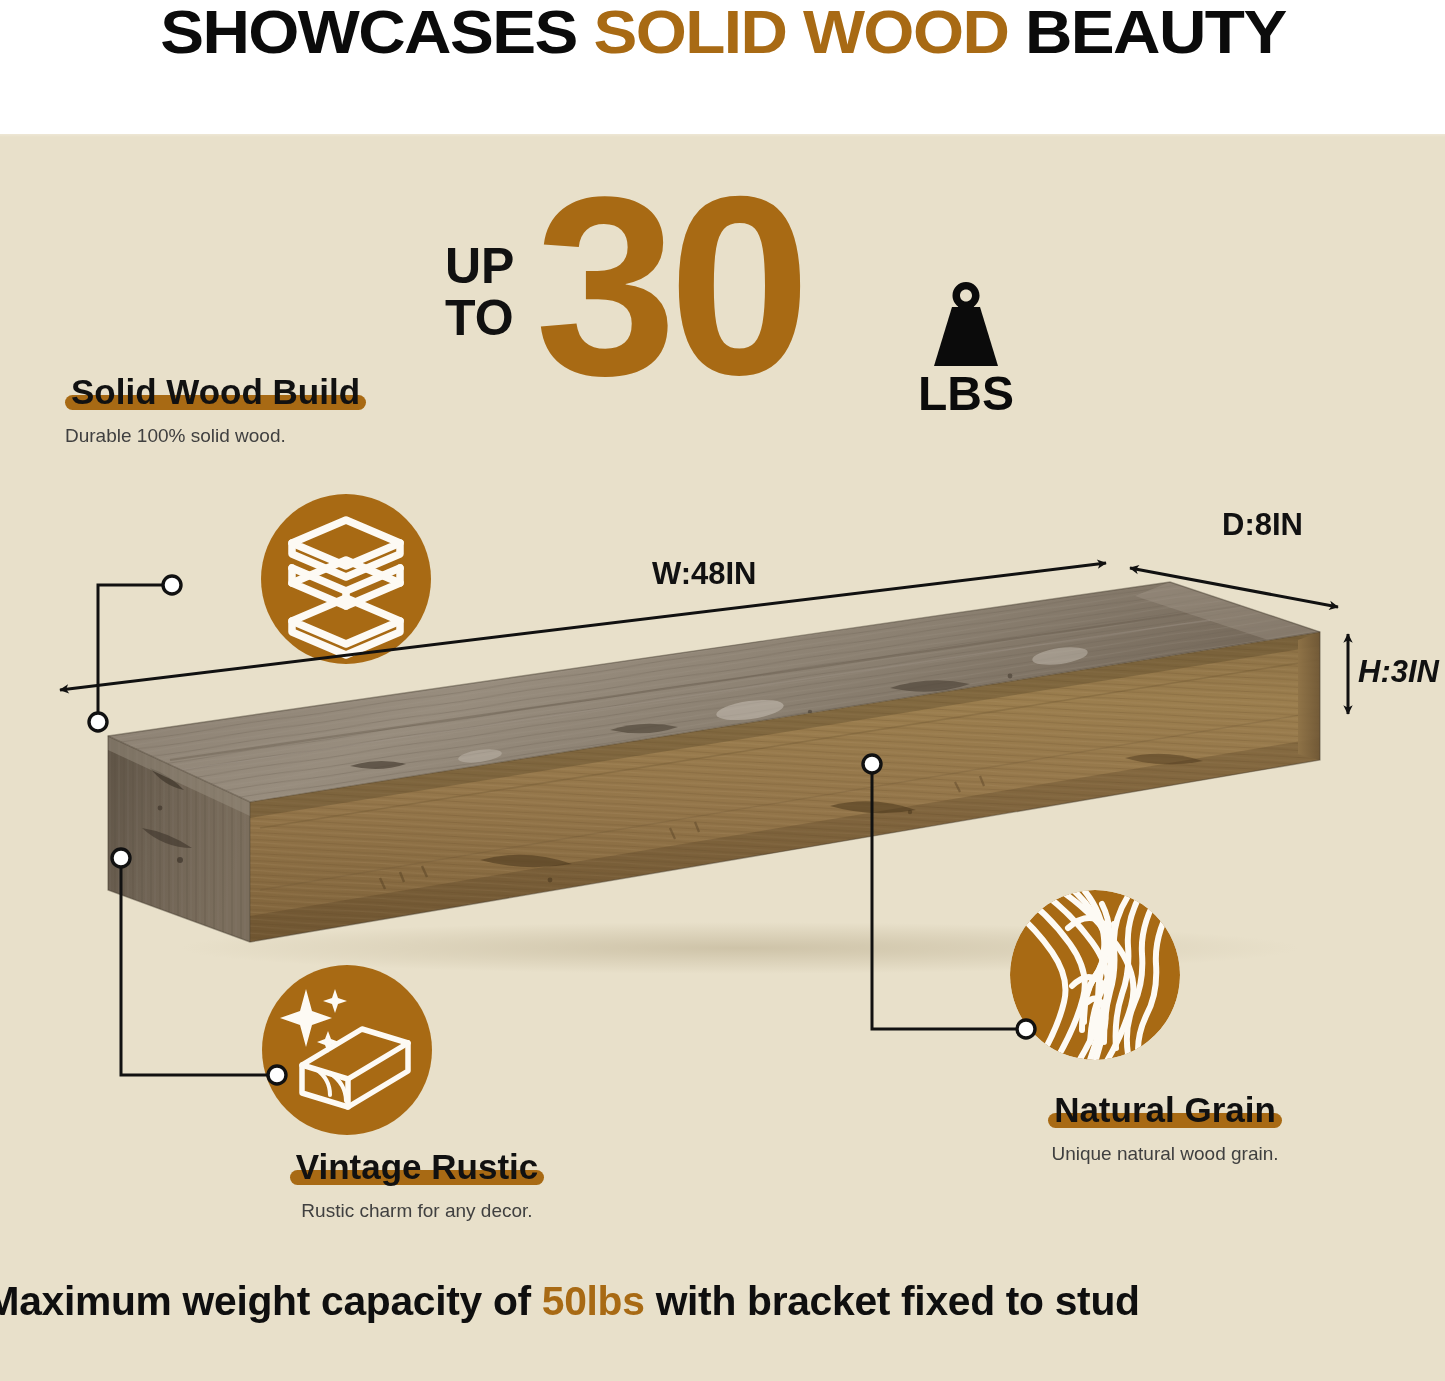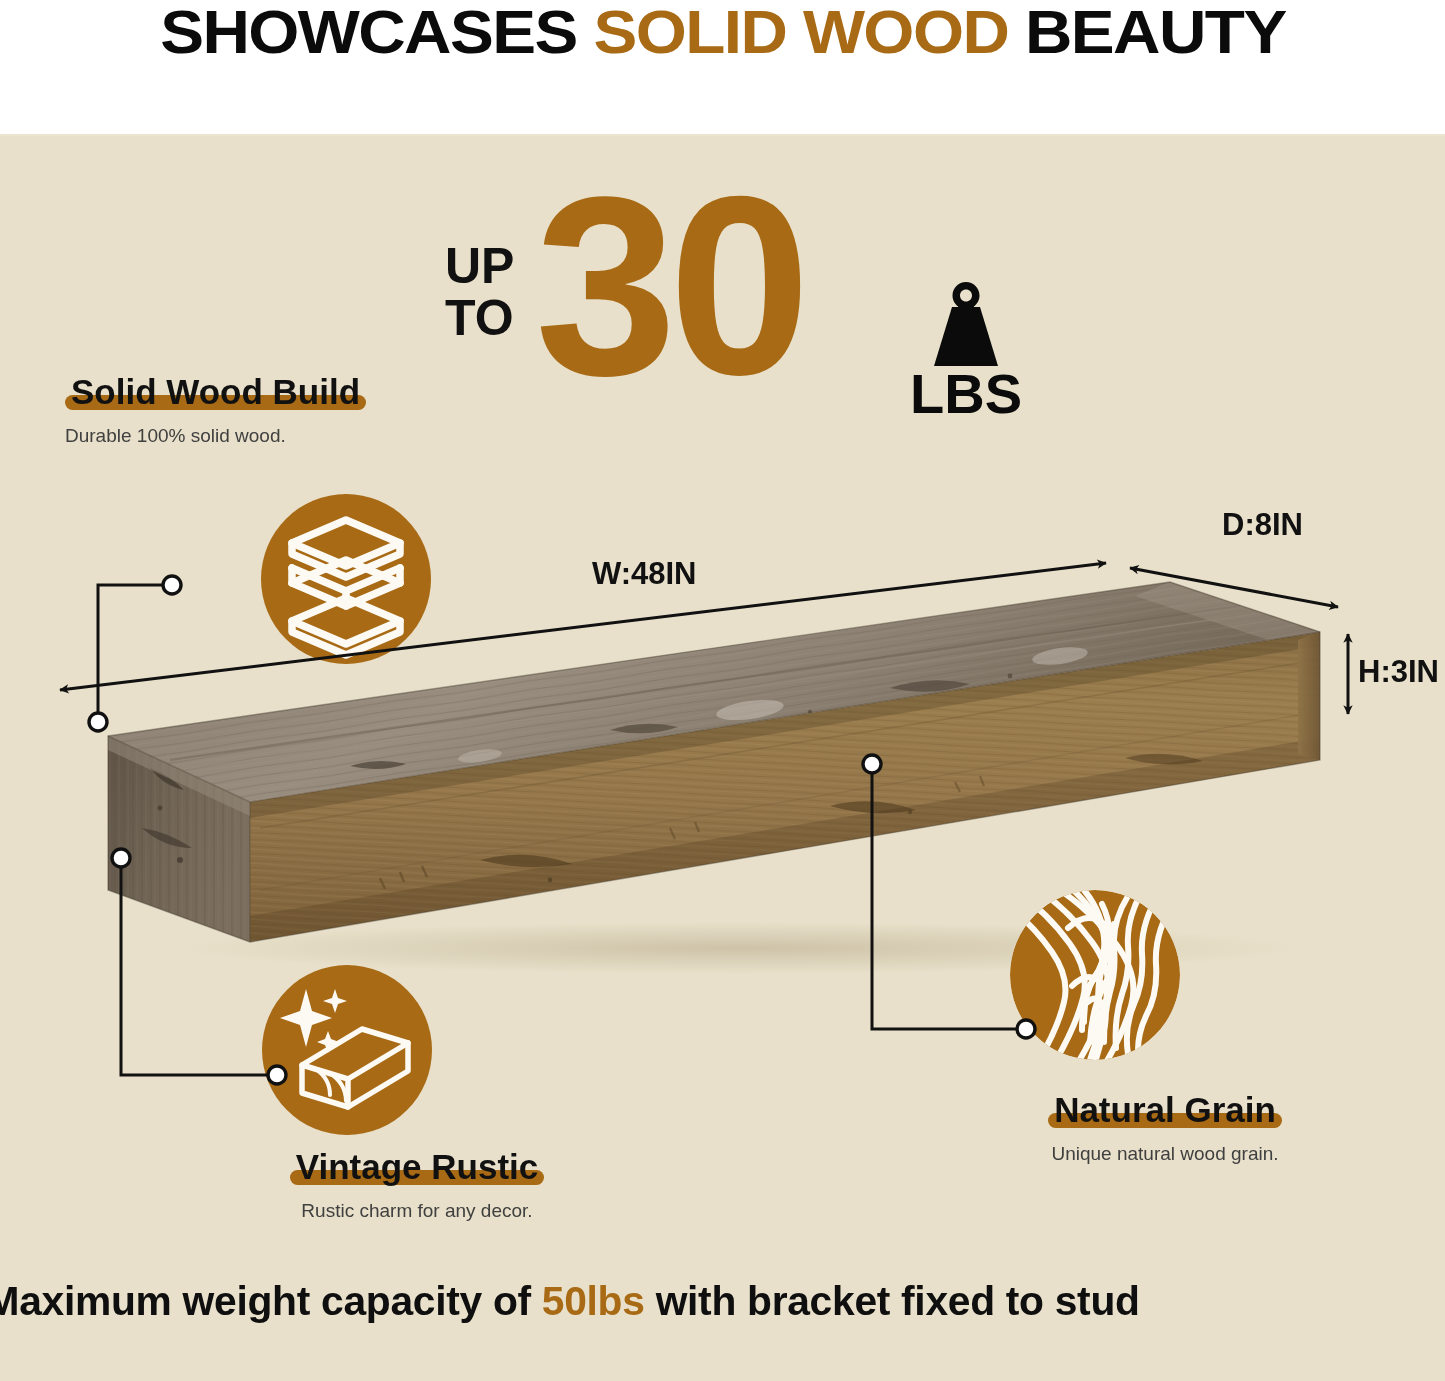--- a/index.html
+++ b/index.html
@@ -59,21 +59,21 @@
     letter-spacing:-8px;
     color:#a86a14;
     text-align:center;
   }
   .lbs-wrap{
     position:absolute;left:476px;top:100px;width:120px;text-align:center;
   }
   .weight-icon{display:block;margin:0 auto;}
   .lbs-label{
     display:block;margin-top:2px;
-    font-weight:700;font-size:56px;line-height:48px;color:#0b0b0b;
+    font-weight:700;font-size:48px;line-height:48px;color:#0b0b0b;
     letter-spacing:0px;
   }
 
   
   .product{
     position:absolute;left:50px;top:560px;width:1300px;height:440px;
     z-index:2;
   }
   .beam-svg{position:absolute;left:0;top:0;}
 
@@ -110,23 +110,23 @@
   #co-grain .text-pos{position:absolute;left:-10px;top:200px;text-align:center;width:330px;}
 
   
   .overlay{position:absolute;left:0;top:0;width:1445px;height:1381px;z-index:5;pointer-events:none;}
 
   .dim-label{
     position:absolute;z-index:6;
     font-weight:700;font-size:31px;line-height:34px;color:#111;
     white-space:nowrap;letter-spacing:0px;
   }
-  #dim-w{left:592px;top:557px;text-align:right;}
+  #dim-w{left:652px;top:557px;text-align:right;}
   #dim-d{left:1222px;top:508px;}
-  #dim-h{left:1358px;top:655px;}
+  #dim-h{left:1358px;top:655px;font-style:italic;}
 
   
   .footer{
     position:absolute;left:0;top:1278px;width:1445px;z-index:4;
   }
   .footer-text{
     font-family:"Liberation Sans Narrow","Liberation Sans",sans-serif;
     font-weight:700;font-size:40px;line-height:46px;color:#0f0f0f;
     letter-spacing:-0.3px;white-space:nowrap;
     transform:scaleX(1.02);

